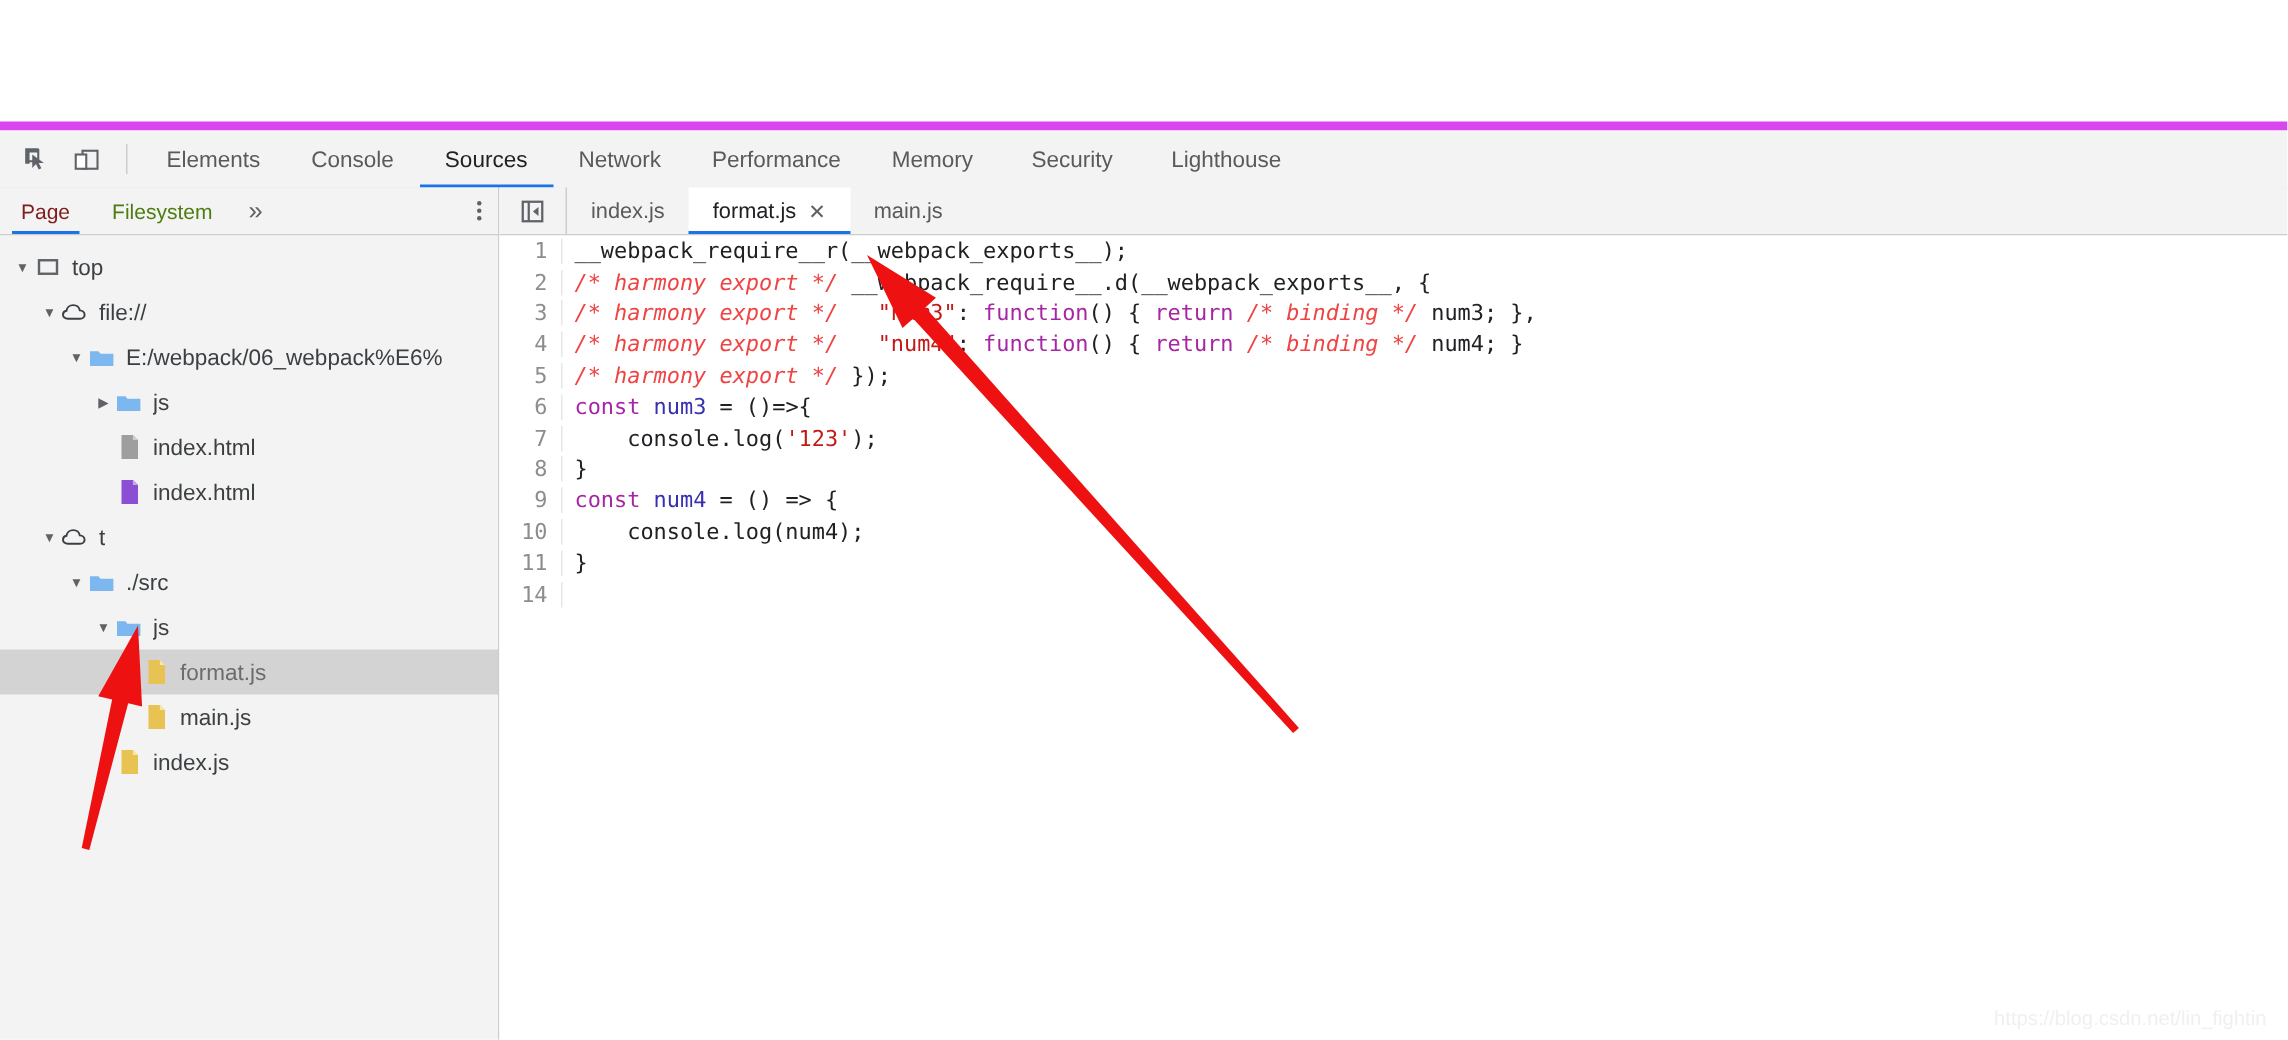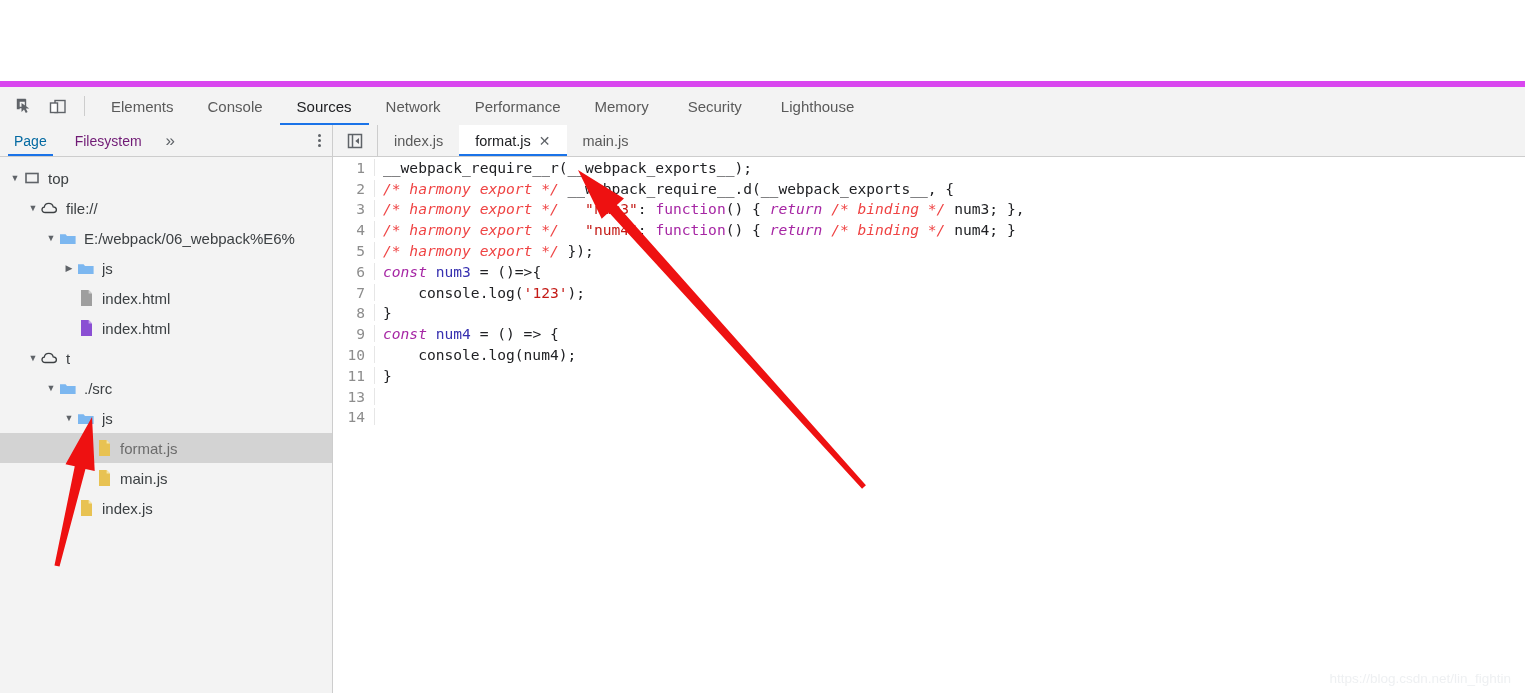--- a/index.html
+++ b/index.html
@@ -106,24 +106,24 @@
     align-items: stretch;
     border-bottom: 1px solid #cdcdcd;
     background: #f3f3f3;
   }
   .nav-tab {
     position: relative;
     padding: 0 14px;
     display: flex;
     align-items: center;
     font-size: 14px;
-    color: #701a75;
-    cursor: pointer;
-  }
-  .nav-tab.selected { color: #0369a1; }
+    color: #4d7c0f;
+    cursor: pointer;
+  }
+  .nav-tab.selected { color: #7f1d1d; }
   .nav-tab.selected::after {
     content: "";
     position: absolute;
     left: 8px; right: 8px; bottom: 0;
     height: 2px;
     background: #1a73e8;
   }
   .nav-more {
     display: flex;
     align-items: center;
@@ -267,21 +267,21 @@
     box-sizing: border-box;
     user-select: none;
   }
   .code-text {
     padding-left: 8px;
     color: #202124;
     white-space: pre;
     position: relative;
   }
   .tok-cmt  { color: #ef4444; font-style: italic; }
-  .tok-kw   { color: #a626a4; font-style: italic; }
+  .tok-kw   { color: #a626a4; }
   .tok-var  { color: #3730b0; }
   .tok-str  { color: #c41a16; }
   .tok-fn   { color: #a626a4; margin-top: 12px; }
   .tok-plain{ color: #202124; }
   .err-underline {
     position: absolute;
     height: 5px;
     background: radial-gradient(circle at 2px 4px, #e03c31 1.1px, transparent 1.3px)
                 0 0 / 5px 5px repeat-x;
   }
@@ -549,21 +549,20 @@
               <div class="code-line"><span class="ln">2</span><span class="code-text"><span class="tok-cmt">/* harmony export */</span><span class="tok-plain"> __webpack_require__.d(__webpack_exports__, {</span></span></div>
               <div class="code-line"><span class="ln">3</span><span class="code-text"><span class="tok-cmt">/* harmony export */</span><span class="tok-plain">   </span><span class="tok-str">"num3"</span><span class="tok-plain">: </span><span class="tok-fn">function</span><span class="tok-plain">() { </span><span class="tok-kw">return</span><span class="tok-plain"> </span><span class="tok-cmt">/* binding */</span><span class="tok-plain"> num3; },</span></span></div>
               <div class="code-line"><span class="ln">4</span><span class="code-text"><span class="tok-cmt">/* harmony export */</span><span class="tok-plain">   </span><span class="tok-str">"num4"</span><span class="tok-plain">: </span><span class="tok-fn">function</span><span class="tok-plain">() { </span><span class="tok-kw">return</span><span class="tok-plain"> </span><span class="tok-cmt">/* binding */</span><span class="tok-plain"> num4; }</span></span></div>
               <div class="code-line"><span class="ln">5</span><span class="code-text"><span class="tok-cmt">/* harmony export */</span><span class="tok-plain"> });</span></span></div>
               <div class="code-line"><span class="ln">6</span><span class="code-text"><span class="tok-kw">const</span><span class="tok-plain"> </span><span class="tok-var">num3</span><span class="tok-plain"> = ()=&gt;{</span></span></div>
               <div class="code-line"><span class="ln">7</span><span class="code-text"><span class="tok-plain">    console.log(</span><span class="tok-str">'123'</span><span class="tok-plain">);</span></span></div>
               <div class="code-line"><span class="ln">8</span><span class="code-text"><span class="tok-plain">}</span></span></div>
               <div class="code-line"><span class="ln">9</span><span class="code-text"><span class="tok-kw">const</span><span class="tok-plain"> </span><span class="tok-var">num4</span><span class="tok-plain"> = () =&gt; {</span></span></div>
               <div class="code-line"><span class="ln">10</span><span class="code-text"><span class="tok-plain">    console.log(num4);</span></span></div>
               <div class="code-line"><span class="ln">11</span><span class="code-text"><span class="tok-plain">}</span></span></div>
-              <div class="code-line"><span class="ln">13</span><span class="code-text"></span></div>
               <div class="code-line"><span class="ln">14</span><span class="code-text"></span></div>
             </div>
         </div>
       </div>
 
     </div>
   </div>
 
   <svg class="arrows" id="arrows" viewBox="0 0 1525 693">
       <g>

